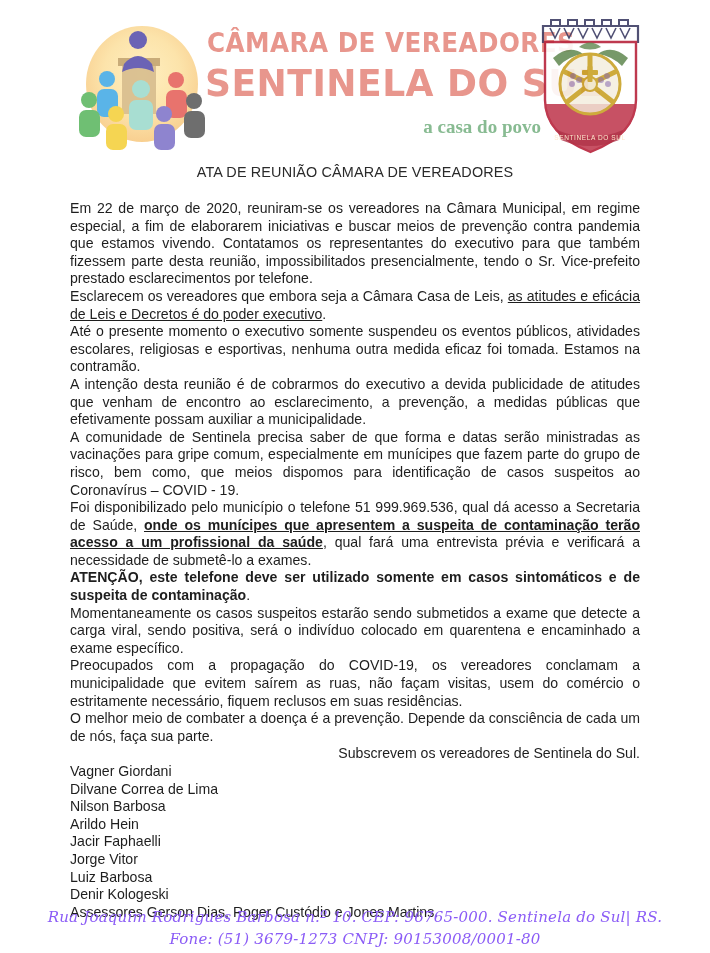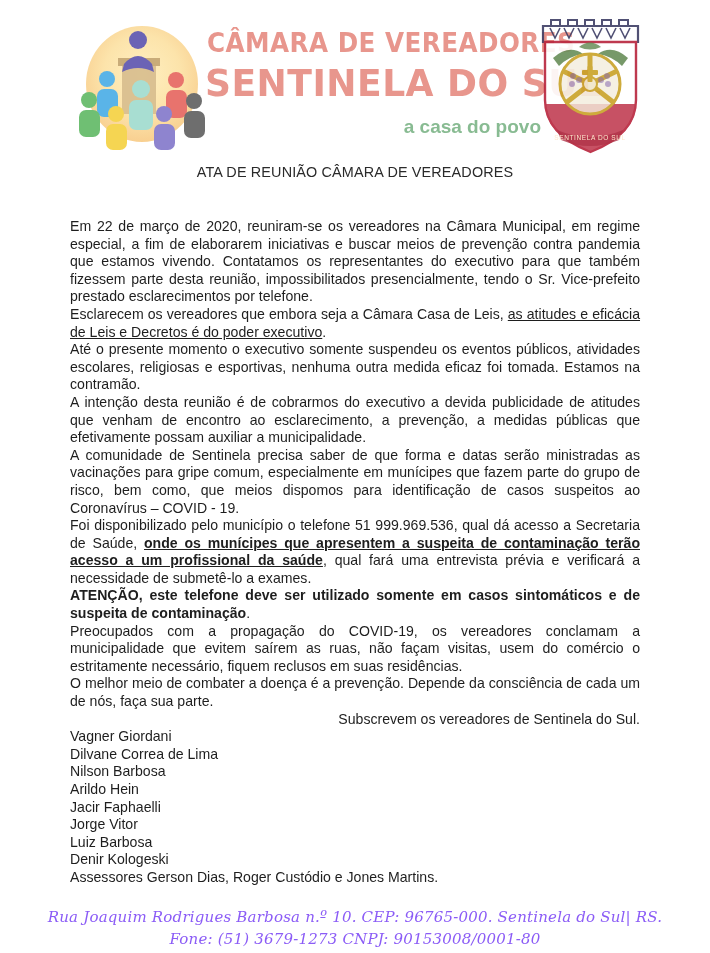--- a/index.html
+++ b/index.html
@@ -61,21 +61,21 @@
     transform-origin: left top;
     margin-left: 2px;
   }
   .lw-line2 {
     font-size: 38px;
     transform: scaleX(0.95);
     transform-origin: left top;
     margin-top: 7px;
   }
   .lw-line3 {
-    font-family: Liberation Sans, sans-serif;
+    font-family: Liberation Serif, serif;
     font-weight: 700;
     font-size: 19px;
     color: #88bb92;
     text-align: right;
     margin-top: 14px;
     padding-right: 4px;
     white-space: nowrap;
   }
 
   .coat-of-arms {
@@ -94,21 +94,21 @@
     width: 710px;
     text-align: center;
     font-size: 14.4px;
     letter-spacing: 0.15px;
     color: #2a2a2a;
   }
 
   .body-text {
     position: absolute;
     left: 70px;
-    top: 218px;
+    top: 200px;
     width: 570px;
     font-size: 14.1px;
     line-height: 17.6px;
     color: #1e1e1e;
   }
 
   .para {
     margin: 0;
     text-align: justify;
     text-justify: inter-word;
@@ -251,20 +251,21 @@
 
   <div class="body-text">
     <div id="paragraphs">
         <div class="para"><span>Em 22 de março de 2020, reuniram-se os vereadores na Câmara Municipal, em regime especial, a fim de elaborarem iniciativas e buscar meios de prevenção contra pandemia que estamos vivendo.  Contatamos os representantes do executivo para que também fizessem parte desta reunião, impossibilitados presencialmente, tendo o Sr. Vice-prefeito prestado esclarecimentos por telefone.</span></div>
         <div class="para"><span>Esclarecem os vereadores que embora seja a Câmara Casa de Leis, </span><span class="u">as atitudes e eficácia de Leis e Decretos é do poder executivo</span><span>.</span></div>
         <div class="para"><span>Até o presente momento o executivo somente suspendeu os eventos públicos, atividades escolares, religiosas e esportivas, nenhuma outra medida eficaz foi tomada. Estamos na contramão.</span></div>
         <div class="para"><span>A intenção desta reunião é de cobrarmos do executivo a devida publicidade de atitudes que venham de encontro ao esclarecimento, a prevenção, a medidas públicas que efetivamente possam auxiliar a municipalidade.</span></div>
         <div class="para"><span>A comunidade de Sentinela precisa saber de que forma e datas serão ministradas as vacinações para gripe comum, especialmente em munícipes que fazem parte do grupo de risco, bem como, que meios dispomos para identificação de casos suspeitos ao Coronavírus – COVID - 19.</span></div>
         <div class="para"><span>Foi disponibilizado pelo município o telefone 51 999.969.536, qual dá acesso a Secretaria de Saúde, </span><span class="bu">onde os munícipes que apresentem a suspeita de contaminação terão acesso a um profissional da saúde</span><span>, qual fará uma entrevista prévia e verificará a necessidade de submetê-lo a exames.</span></div>
         <div class="para"><span class="b">ATENÇÃO, este telefone deve ser utilizado somente em casos sintomáticos e de suspeita de contaminação</span><span>.</span></div>
+        <div class="para"><span>Momentaneamente os casos suspeitos estarão sendo submetidos a exame que detecte a carga viral, sendo positiva, será o indivíduo colocado em quarentena e encaminhado a exame específico.</span></div>
         <div class="para"><span>Preocupados com a propagação do COVID-19, os vereadores conclamam a municipalidade que evitem saírem as ruas, não façam visitas, usem do comércio o estritamente necessário, fiquem reclusos em suas residências.</span></div>
         <div class="para"><span>O melhor meio de combater a doença é a prevenção. Depende da consciência de cada um de nós, faça sua parte.</span></div>
         <div class="para left"><span>Subscrevem os vereadores de Sentinela do Sul.</span></div>
       </div>
     <ul class="signatories" id="signatories">
         <li>Vagner Giordani</li>
         <li>Dilvane Correa de Lima</li>
         <li>Nilson Barbosa</li>
         <li>Arildo Hein</li>
         <li>Jacir Faphaelli</li>

